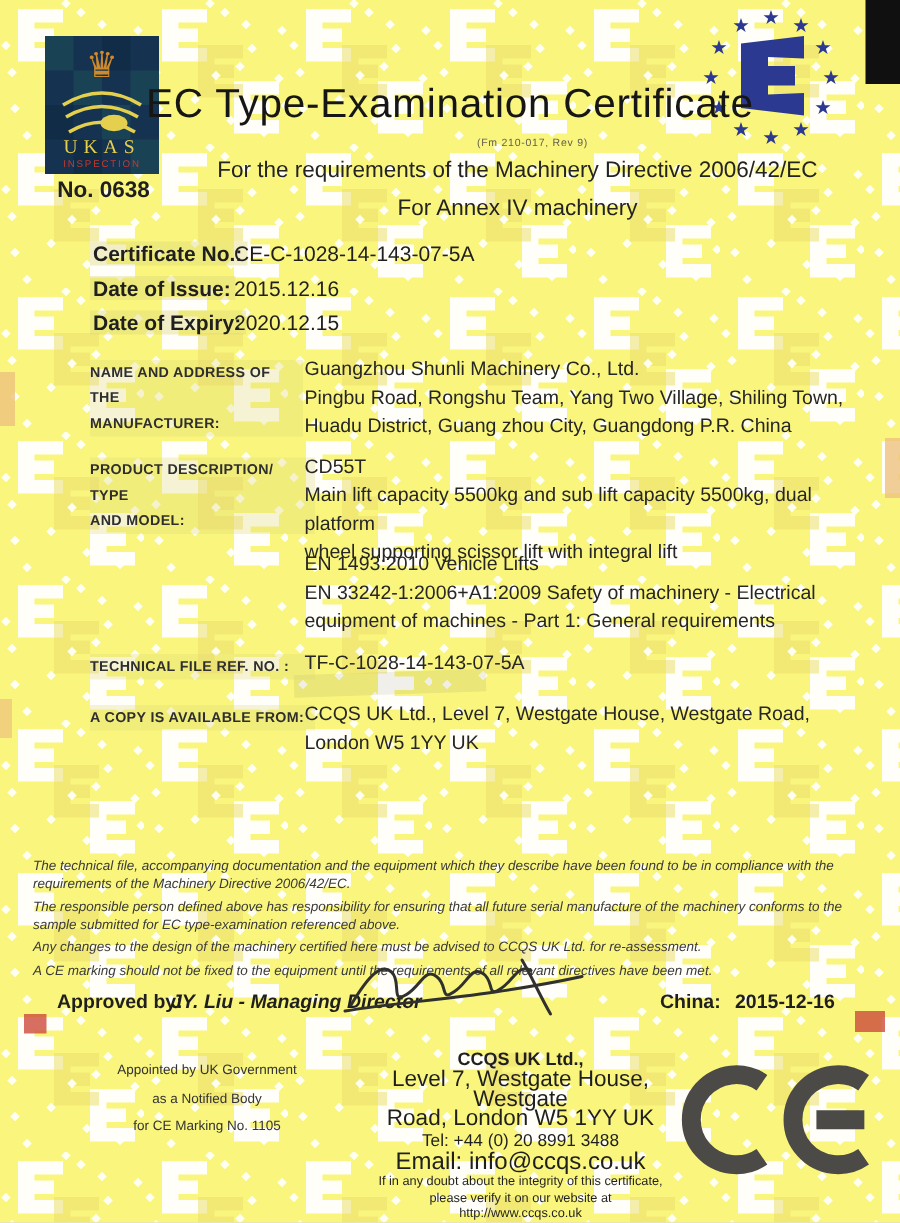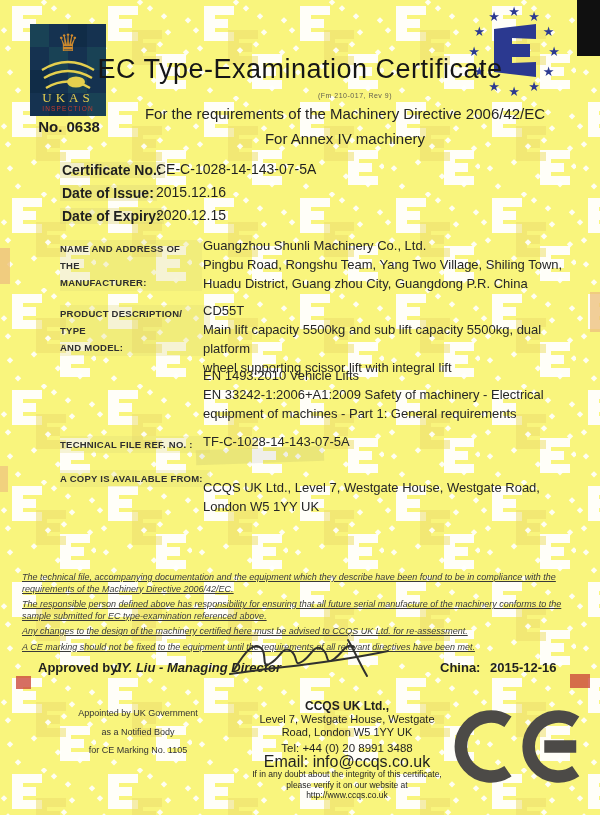--- a/index.html
+++ b/index.html
@@ -12,28 +12,28 @@
   .cert-title{font-size:27px;letter-spacing:.5px;color:#161616;}
   .form-ref{font-size:7px;color:#63604f;letter-spacing:.5px;}
   .subline{font-size:15px;color:#232323;}
 
   .cert-row-label{font-weight:bold;font-size:14px;background:rgba(222,214,120,.38);padding:0 3px 0 2px;}
   .cert-row-value{font-size:14px;}
 
   .field-label{font-weight:bold;font-size:9.5px;letter-spacing:.25px;color:#2e2e2e;line-height:17px;background:rgba(222,214,120,.28);}
   .field-value{font-size:13px;color:#262626;line-height:19px;}
 
-  .fine p{font-style:italic;font-size:9px;color:#3a3a3a;line-height:11.5px;margin:0 0 4px 0;text-decoration:underline;}
+  .fine p{font-style:italic;font-size:9px;color:#3a3a3a;line-height:11.5px;margin:0 0 4px 0;}
 
   .app-label{font-weight:bold;font-size:13px;}
   .app-name{font-weight:bold;font-style:italic;font-size:13px;}
 
   .fl{font-size:9px;color:#333;line-height:18.5px;}
   .fm-company{font-weight:bold;font-size:12px;line-height:14px;}
-  .fm-addr{font-size:11px;line-height:13px;}
+  .fm-addr{font-size:15px;line-height:13px;}
   .fm-tel{font-size:11.5px;line-height:14px;margin-top:2px;}
   .fm-email{font-size:16px;line-height:13px;}
   .fm-verify{font-size:8.5px;line-height:10.5px;margin-top:1px;}
 
   .corner-bar{background:#101010;}
   .artifact{position:absolute;z-index:1;}
 </style>
 </head>
 <body>
 
@@ -152,21 +152,21 @@
 wheel supporting scissor lift with integral lift</div>
 
   <div class="abs field-value ml" style="left:203px;top:366px;width:385px;">EN 1493:2010 Vehicle Lifts
 EN 33242-1:2006+A1:2009 Safety of machinery - Electrical
 equipment of machines - Part 1: General requirements</div>
 
   <div class="abs field-label ml" style="left:60px;top:436px;width:150px;">TECHNICAL FILE REF. NO. :</div>
   <div class="abs field-value ml" style="left:203px;top:432px;width:385px;">TF-C-1028-14-143-07-5A</div>
 
   <div class="abs field-label ml" style="left:60px;top:470px;width:150px;">A COPY IS AVAILABLE FROM:</div>
-  <div class="abs field-value ml" style="left:203px;top:478px;width:385px;">CCQS UK Ltd., Level 7, Westgate House, Westgate Road,
+  <div class="abs field-value ml" style="left:203px;top:466px;width:385px;">CCQS UK Ltd., Level 7, Westgate House, Westgate Road,
 London W5 1YY UK</div>
 
   <div class="abs fine" style="left:22px;top:572px;width:560px;">
     <p>The technical file, accompanying documentation and the equipment which they describe have been found to be in compliance with the requirements of the Machinery Directive 2006/42/EC.</p>
     <p>The responsible person defined above has responsibility for ensuring that all future serial manufacture of the machinery conforms to the sample submitted for EC type-examination referenced above.</p>
     <p>Any changes to the design of the machinery certified here must be advised to CCQS UK Ltd. for re-assessment.</p>
     <p>A CE marking should not be fixed to the equipment until the requirements of all relevant directives have been met.</p>
   </div>
 
   <div class="abs app-label" style="left:38px;top:660px;">Approved by:</div>

